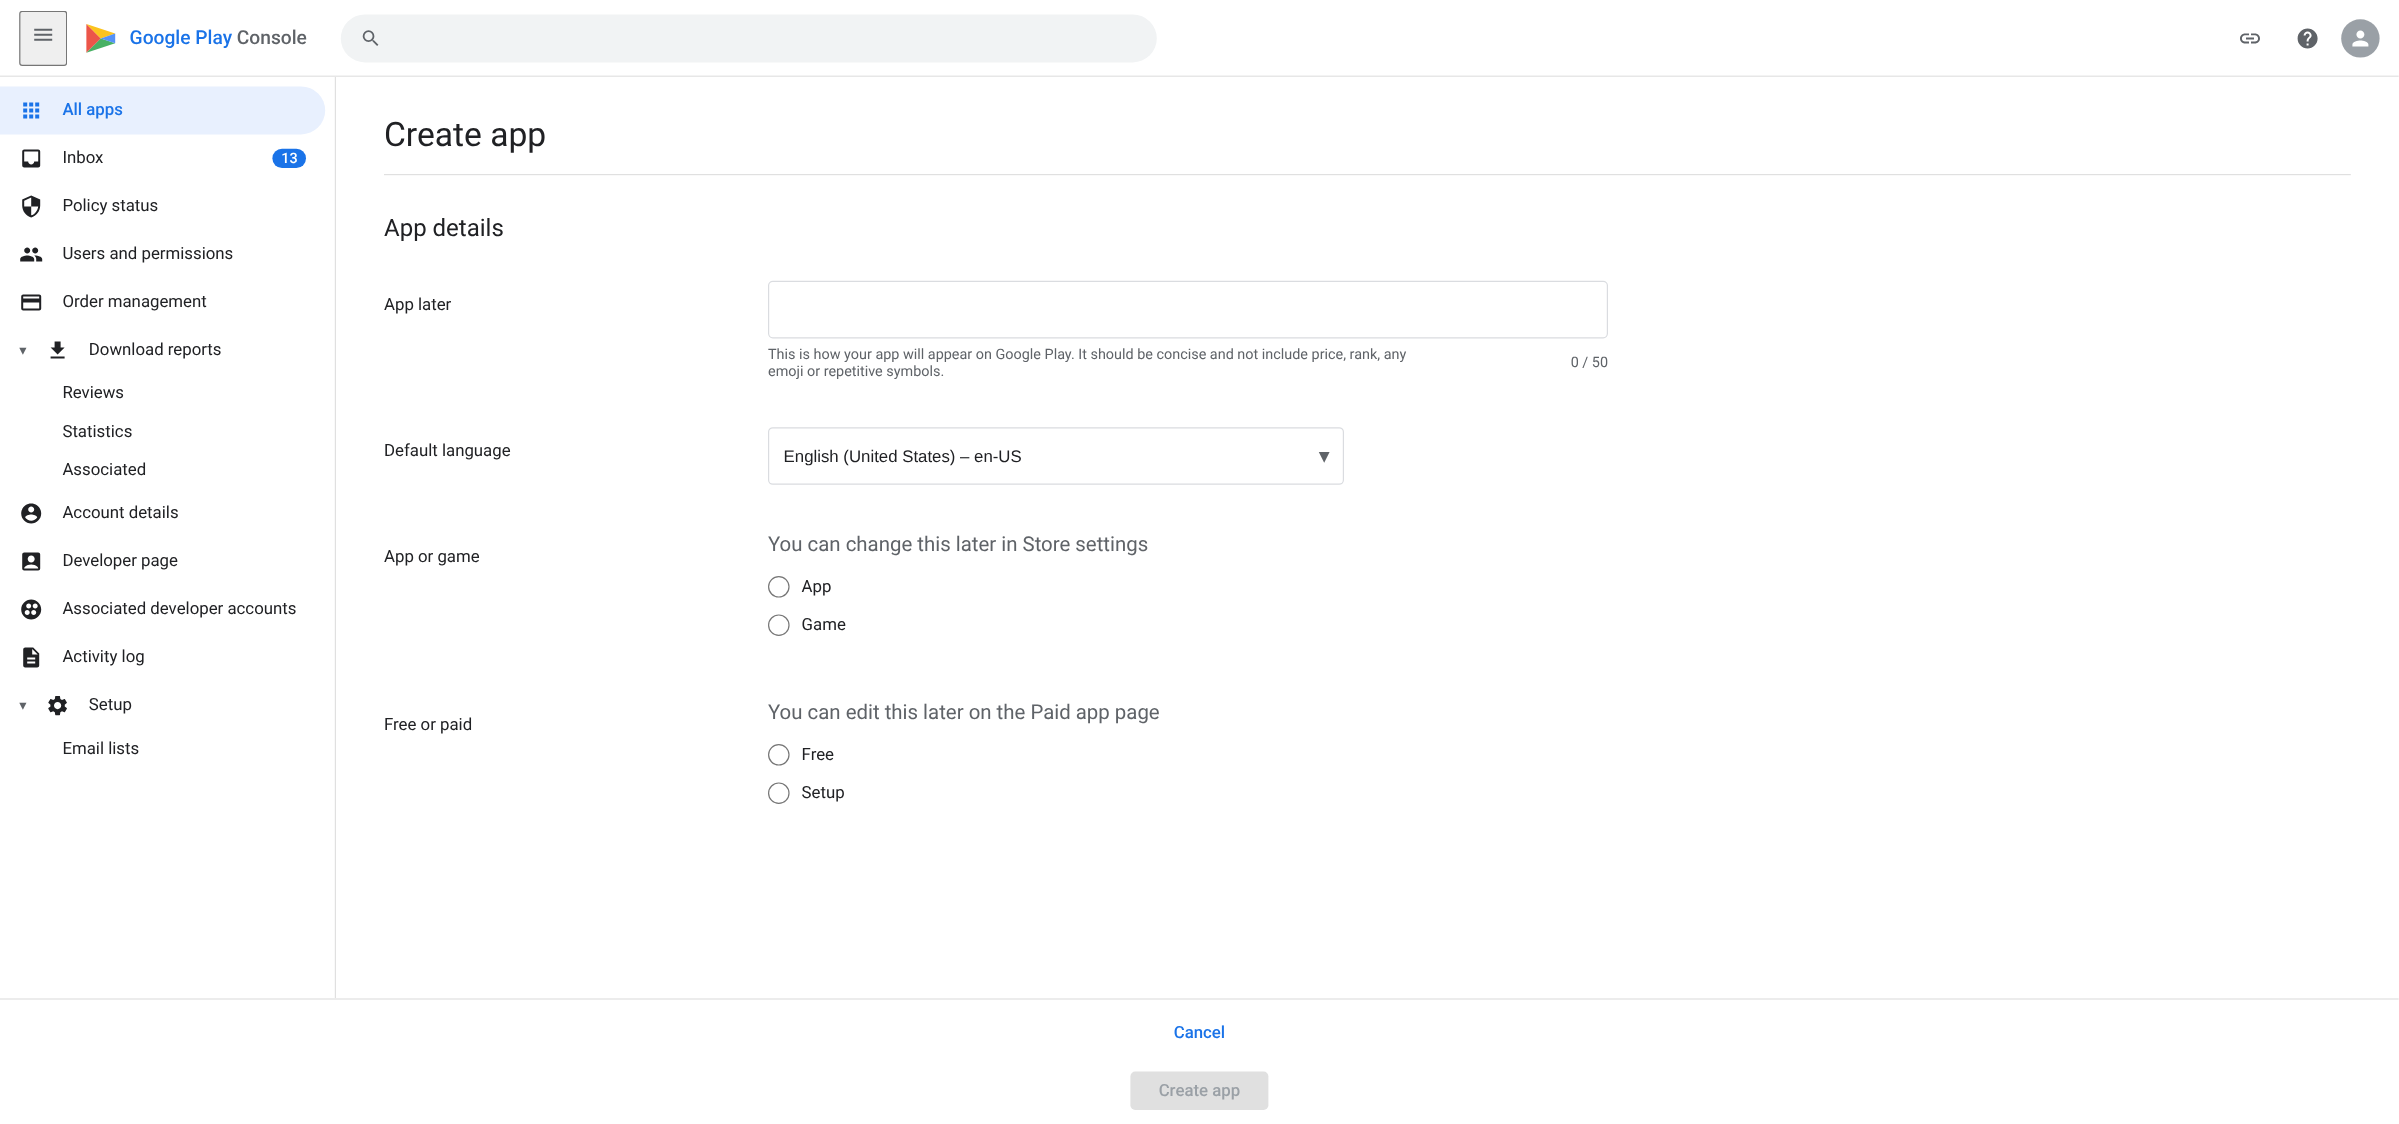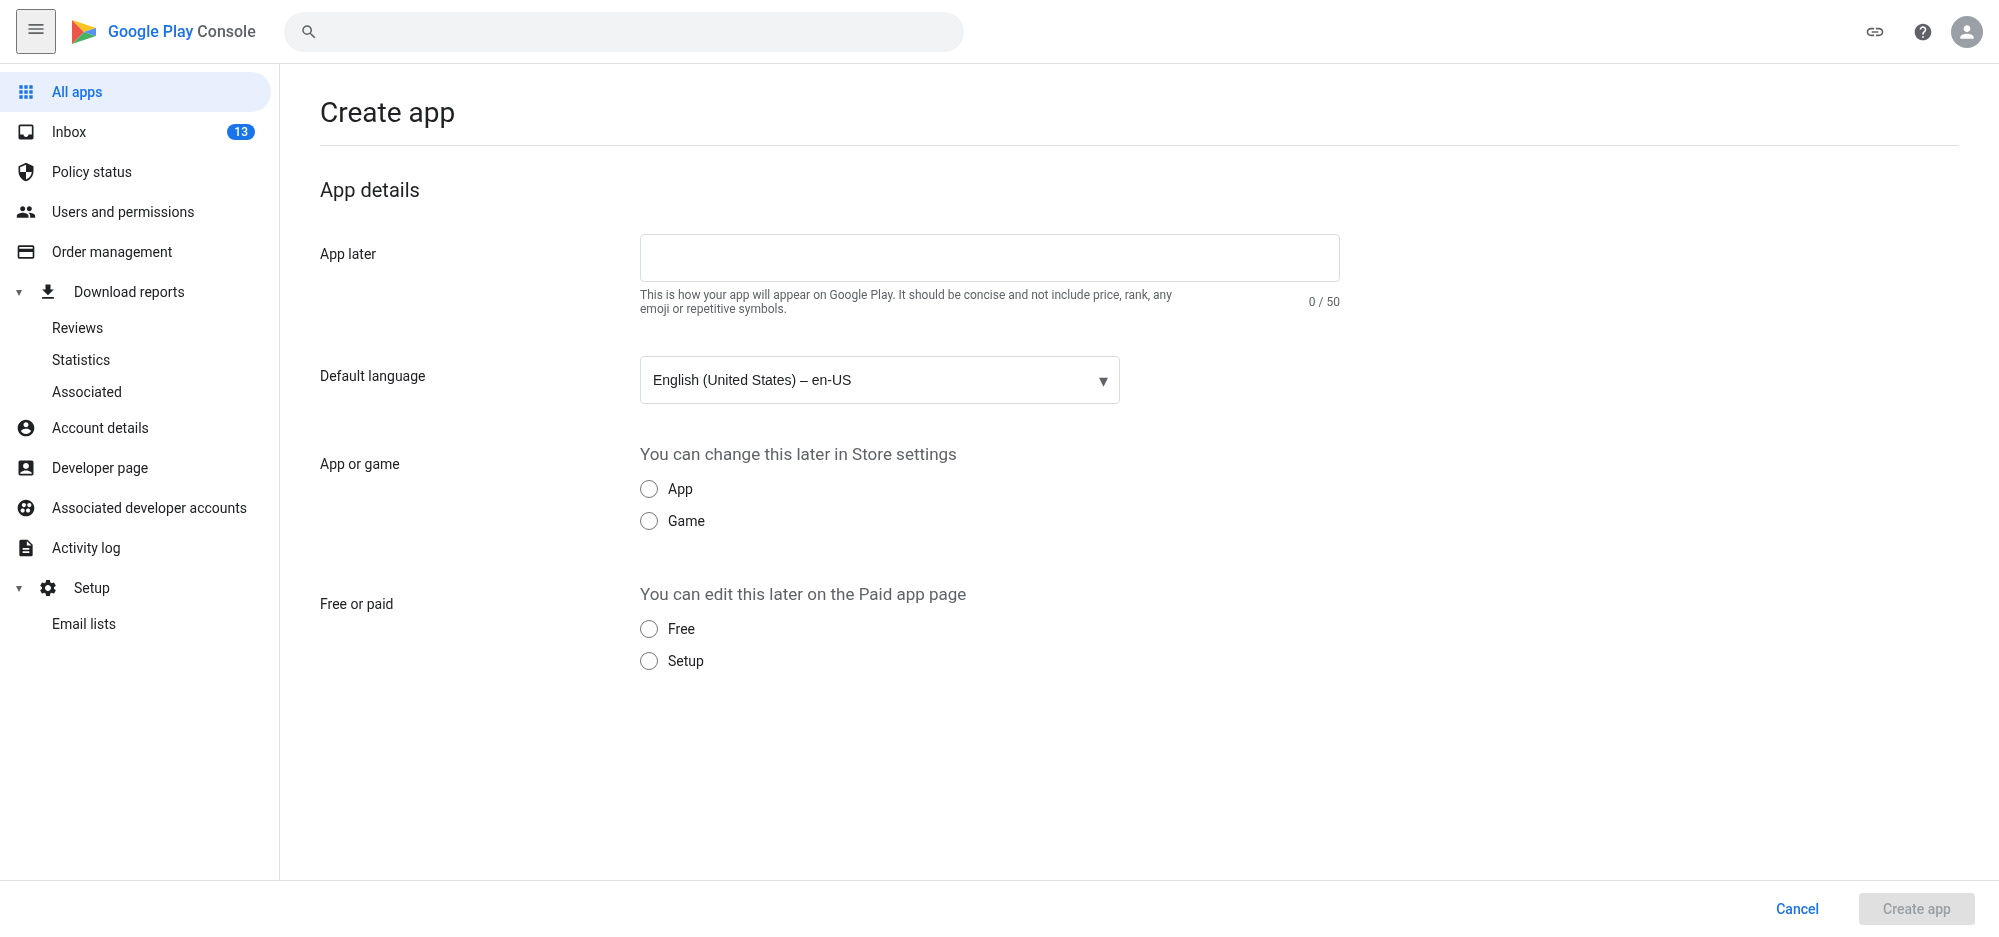--- a/index.html
+++ b/index.html
@@ -97,21 +97,21 @@
 
     .sub-label { font-size: 17px; color: #5f6368; margin-bottom: 16px; }
     .radio-option { display: flex; align-items: center; gap: 10px; margin-bottom: 14px; cursor: pointer; }
     .radio-option input[type="radio"] { width: 18px; height: 18px; cursor: pointer; accent-color: #1a73e8; }
     .radio-label { font-size: 14px; color: #202124; }
 
     
     .footer {
       display: flex; justify-content: flex-end; align-items: center;
       gap: 16px; padding: 12px 24px; border-top: 1px solid #e0e0e0;
-      background: #fff; flex-shrink: 0;
+      background: #fff; flex-shrink: 0; flex-direction: column;
     }
     .btn-cancel {
       padding: 8px 24px; border-radius: 4px; border: none;
       background: transparent; color: #1a73e8; font-size: 14px; font-weight: 500;
       cursor: pointer; font-family: inherit;
     }
     .btn-create {
       padding: 8px 24px; border-radius: 4px; border: none;
       background: #e0e0e0; color: #9aa0a6; font-size: 14px; font-weight: 500;
       cursor: not-allowed; font-family: inherit;

